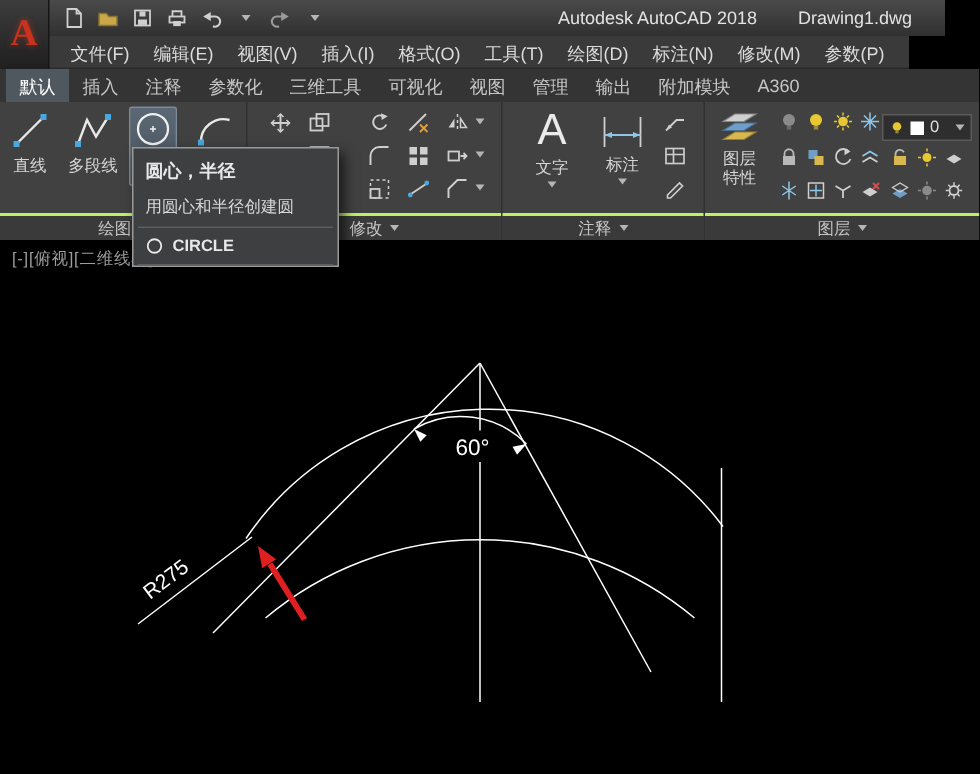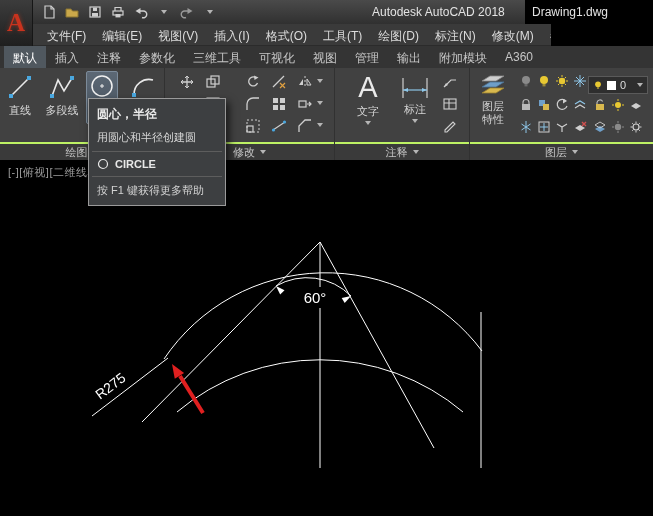--- a/index.html
+++ b/index.html
@@ -1,37 +1,37 @@
 <!DOCTYPE html>
 <html><head>
 <meta charset="utf-8">
 <style>
   * { margin:0; padding:0; box-sizing:border-box; }
   html,body { width:653px; height:516px; overflow:hidden; background:#000;
               font-family:"Liberation Sans","DejaVu Sans",sans-serif; }
   .app { position:relative; width:653px; height:516px; background:#000; overflow:hidden; }
 
   
-  .titlebar { position:absolute; left:0; top:0; width:525px; height:24px;
+  .titlebar { position:absolute; left:0; top:0; width:630px; height:24px;
               background:linear-gradient(#4a4a4a,#303030); }
   .app-logo { position:absolute; left:0; top:0; width:33px; height:46px; z-index:6;
               background:linear-gradient(#3c3c3c,#1f1f1f); border-right:1px solid #161616;
               display:flex; align-items:center; justify-content:center; cursor:pointer; }
   .logo-a { font-family:"Liberation Serif","DejaVu Serif",serif; font-weight:bold;
             font-size:25px; color:#c9331e; text-shadow:0 0 4px rgba(220,60,30,.55); }
   .qat { position:absolute; left:39px; top:2px; display:flex; gap:3px; align-items:center; }
   .qat-btn { width:20px; height:19px; display:flex; align-items:center; justify-content:center;
              border-radius:2px; }
   .qat-btn svg { display:block; }
   .caret-down { display:inline-block; width:0; height:0; border-left:3.5px solid transparent;
                 border-right:3.5px solid transparent; border-top:4px solid #b5b5b5; }
   .title-text { position:absolute; top:5px; font-size:12px; color:#e3e3e3; white-space:nowrap; }
 
   
-  .menubar { position:absolute; left:0; top:24px; width:551px; height:22px; background:#3a3a3a;
+  .menubar { position:absolute; left:0; top:24px; width:606px; height:22px; background:#3a3a3a;
              border-bottom:1px solid #2b2b2b; display:flex; padding-left:39px; overflow:hidden; }
   .menu-item { padding:4px 8px 0 8px; font-size:12px; color:#dcdcdc; white-space:nowrap; cursor:default; }
 
   
   .tabs { position:absolute; left:0; top:46px; width:653px; height:22px; background:#343434;
           display:flex; padding-left:4px; overflow:hidden; }
   .tab { padding:4px 9px 0 9px; font-size:12px; color:#c6c6c6; white-space:nowrap; cursor:pointer; }
   .tab.active { background:#50585f; color:#fff; }
 
   
@@ -507,16 +507,15 @@
       <div class="tt-desc">用圆心和半径创建圆</div>
     </div>
     <div class="tt-div"></div>
     <div class="tt-cmd">
       <svg width="12" height="12" viewBox="0 0 12 12">
         <circle cx="6" cy="6" r="4.5" fill="none" stroke="#e8e8e8" stroke-width="1.2"></circle>
       </svg>
       <span>CIRCLE</span>
     </div>
     <div class="tt-div"></div>
-    <div class="tt-help">按 F1 键获得更多帮助</div>
   </div>
 
 </div>
 
 </body></html>

